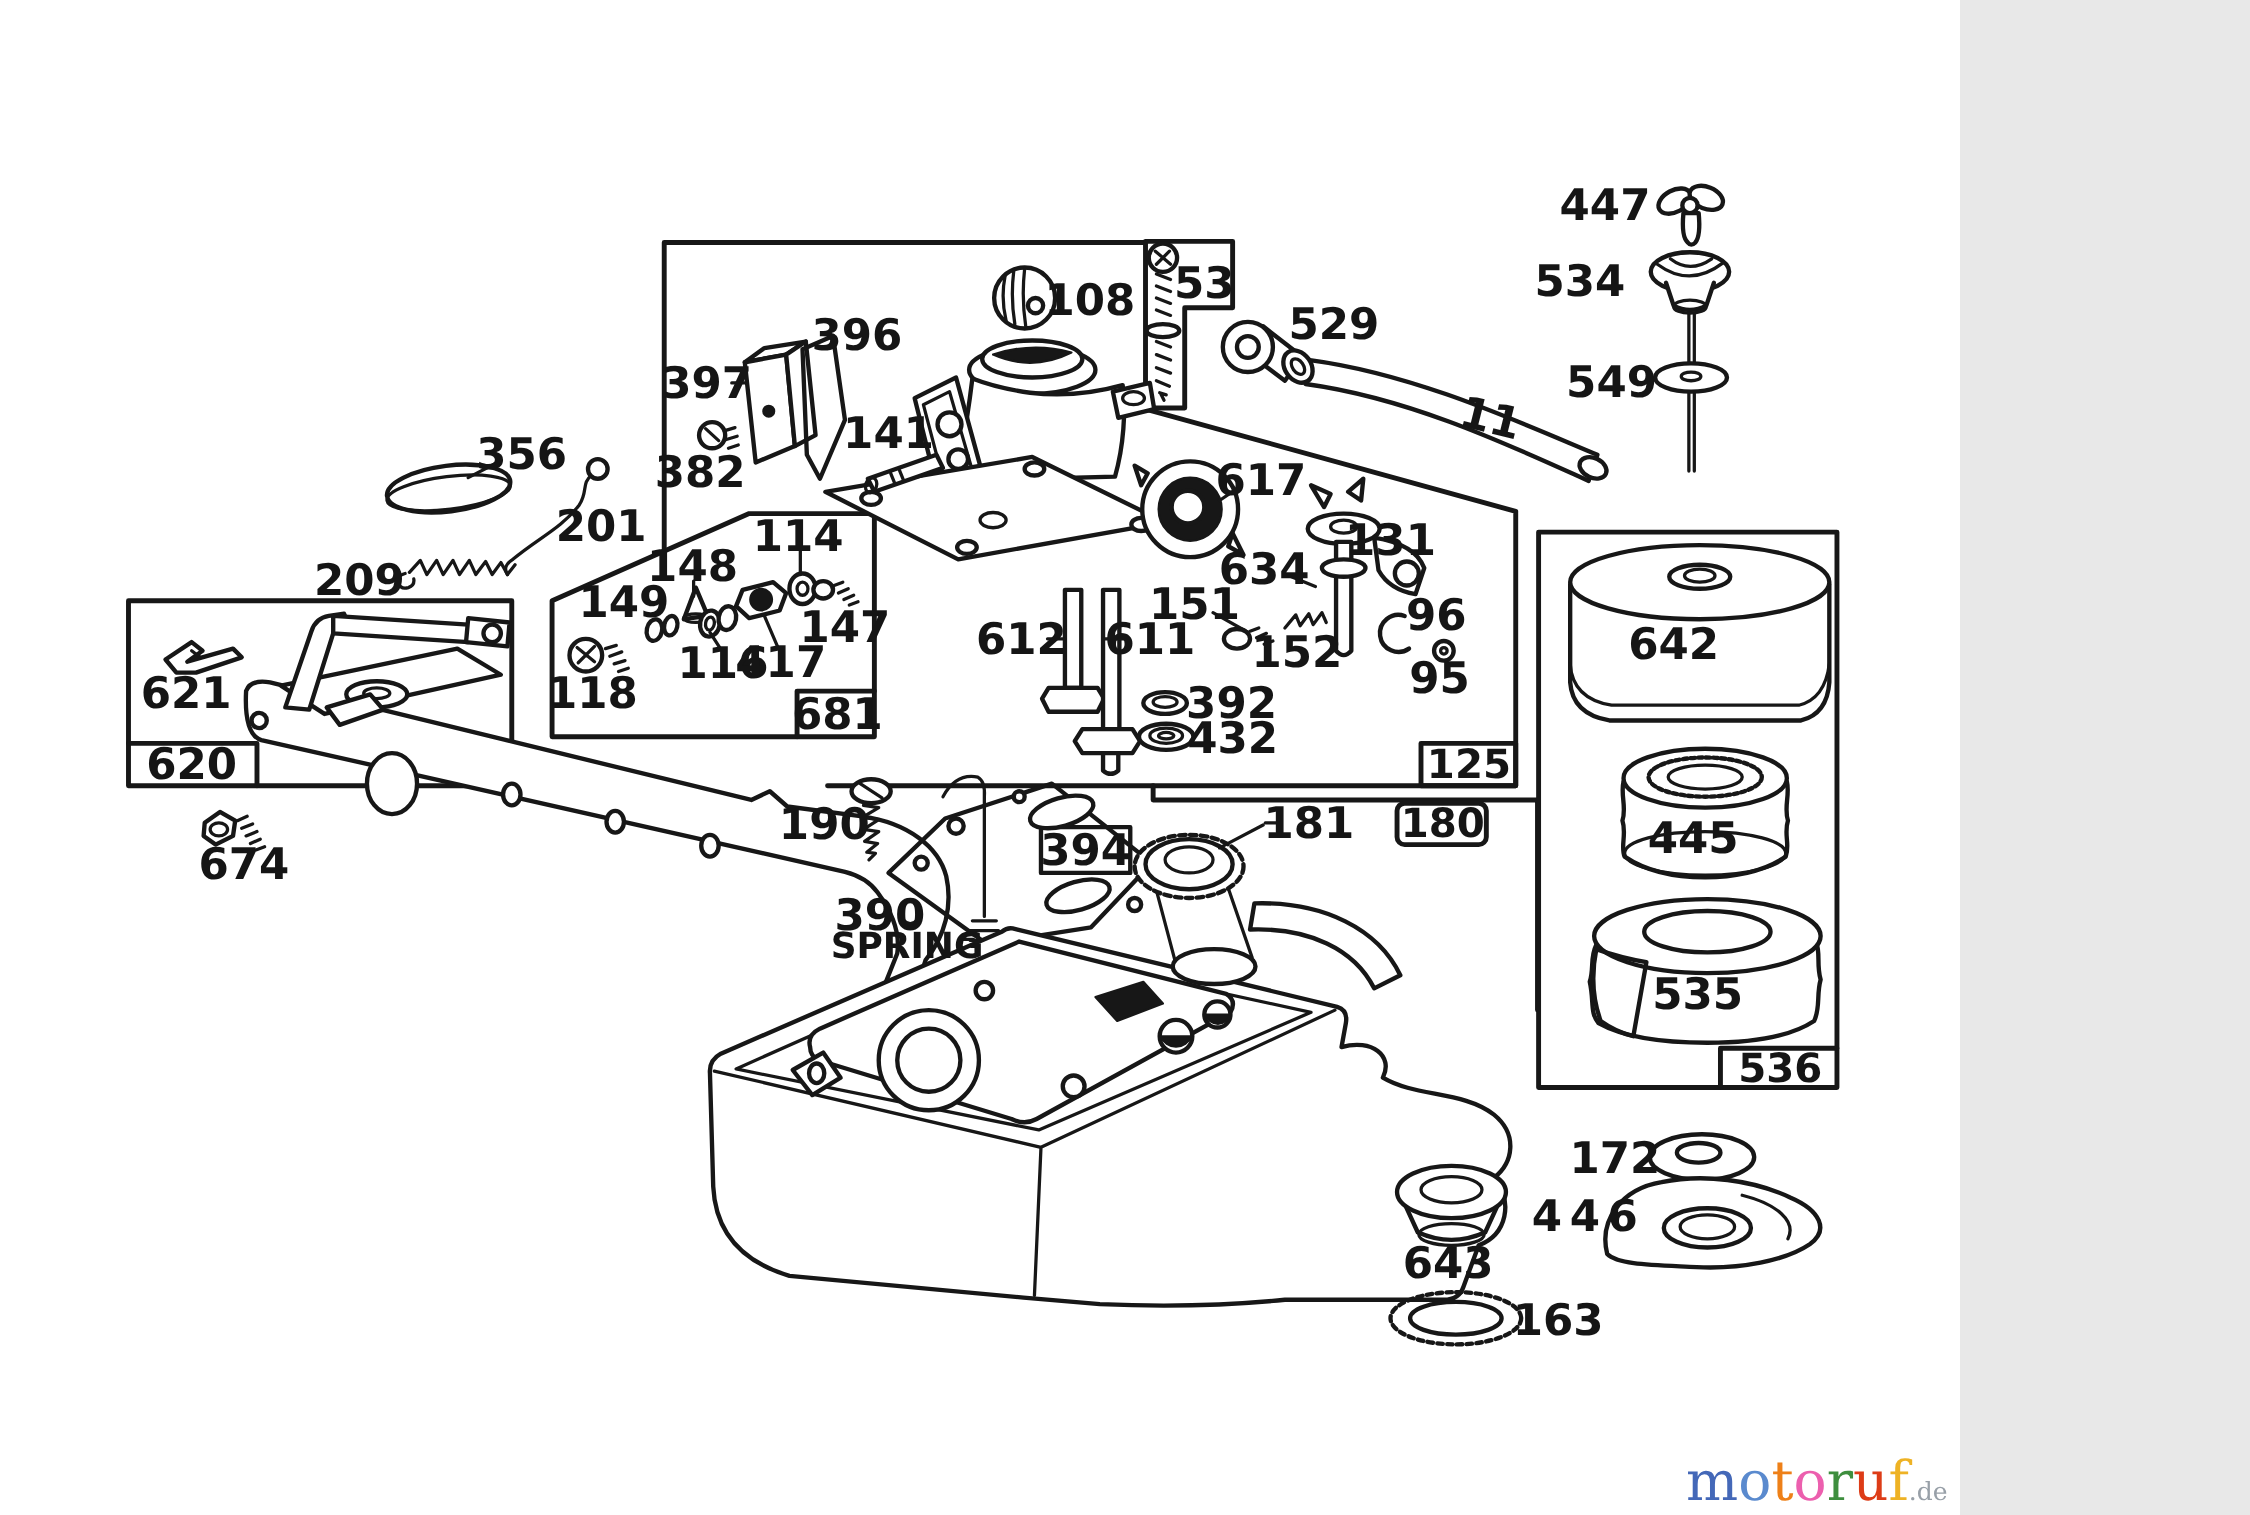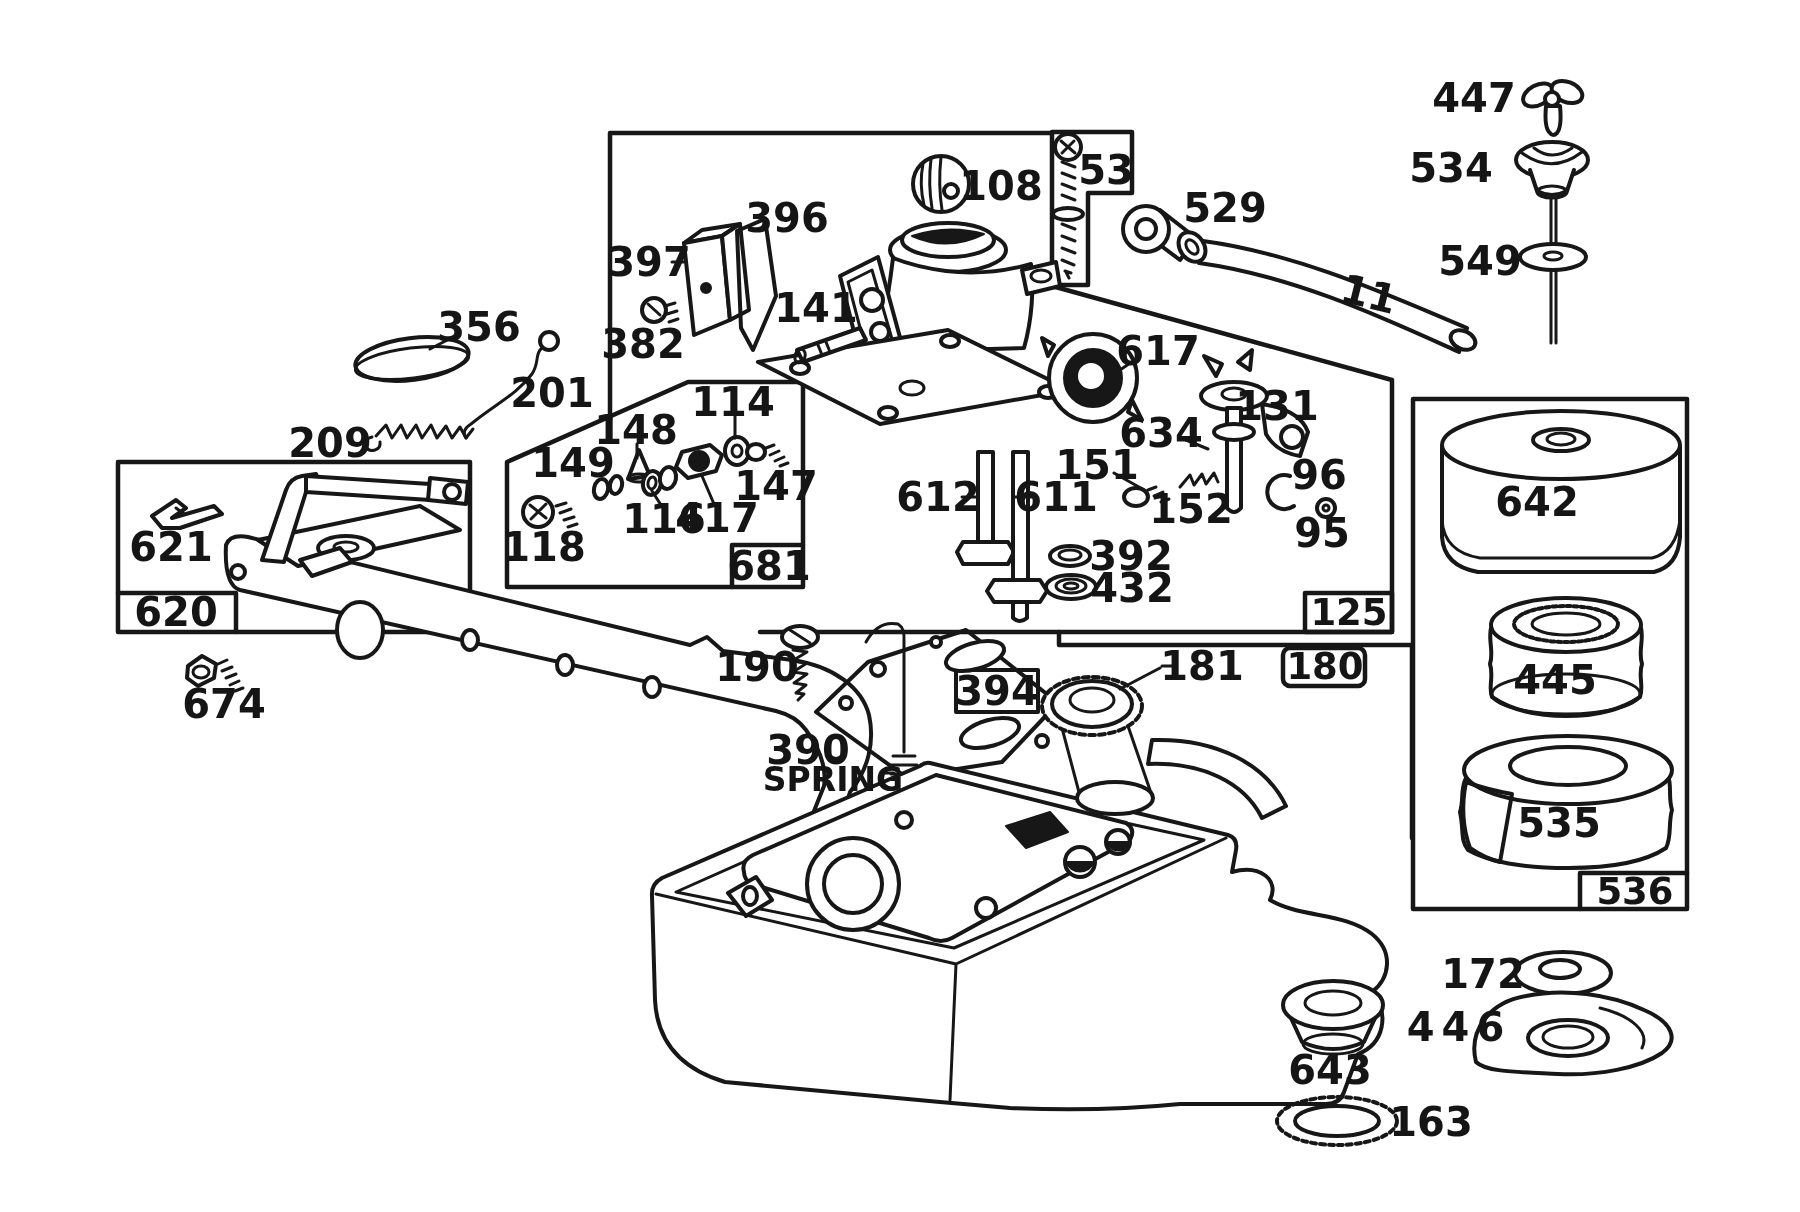--- a/index.html
+++ b/index.html
@@ -1,17 +1,17 @@
 <!DOCTYPE html>
 <html><head>
 <meta charset="utf-8">
 <style>
   html,body{margin:0;padding:0;background:#e8e8e8;}
   .stage{
-    position:relative;width:1800px;height:1212px;background:#ffffff;
+    position:relative;width:1568px;height:1212px;background:#ffffff;
     font-family:"DejaVu Sans",sans-serif;overflow:hidden;
   }
   .stage svg{position:absolute;left:0;top:0;width:100%;height:100%;}
   
   #art path,#art ellipse,#art circle,#art rect,#art line,#art polygon{
     stroke:#171717;stroke-width:4;fill:none;stroke-linecap:round;stroke-linejoin:round;
   }
   #art .w{fill:#ffffff;}
   #art .k{fill:#171717;stroke-width:2;}
   #art .thin{stroke-width:3;}
@@ -395,14 +395,17 @@
         <text x="1555" y="680" dy="14.0" text-anchor="middle" font-size="40">445</text>
         <text x="1559" y="823" dy="14.0" text-anchor="middle" font-size="40">535</text>
         <text x="1635" y="891" dy="12.9" text-anchor="middle" font-size="37">536</text>
         <text x="1483" y="974" dy="14.0" text-anchor="middle" font-size="40">172</text>
         <text x="1459" y="1027" dy="14.0" text-anchor="middle" font-size="40" letter-spacing="7">446</text>
         <text x="1330" y="1070" dy="14.0" text-anchor="middle" font-size="40">643</text>
         <text x="1431" y="1122" dy="14.0" text-anchor="middle" font-size="40">163</text>
       </g>
 </svg>
 
-
+<div class="watermark">
+  <span id="wm-letters"><span style="color: rgb(68, 104, 184);">m</span><span style="color: rgb(90, 138, 206);">o</span><span style="color: rgb(238, 128, 24);">t</span><span style="color: rgb(236, 95, 174);">o</span><span style="color: rgb(62, 142, 62);">r</span><span style="color: rgb(221, 60, 23);">u</span><span style="color: rgb(238, 178, 36);">f</span></span><span class="wm-suffix">.de</span>
 </div>
 
+</div>
+
 </body></html>

